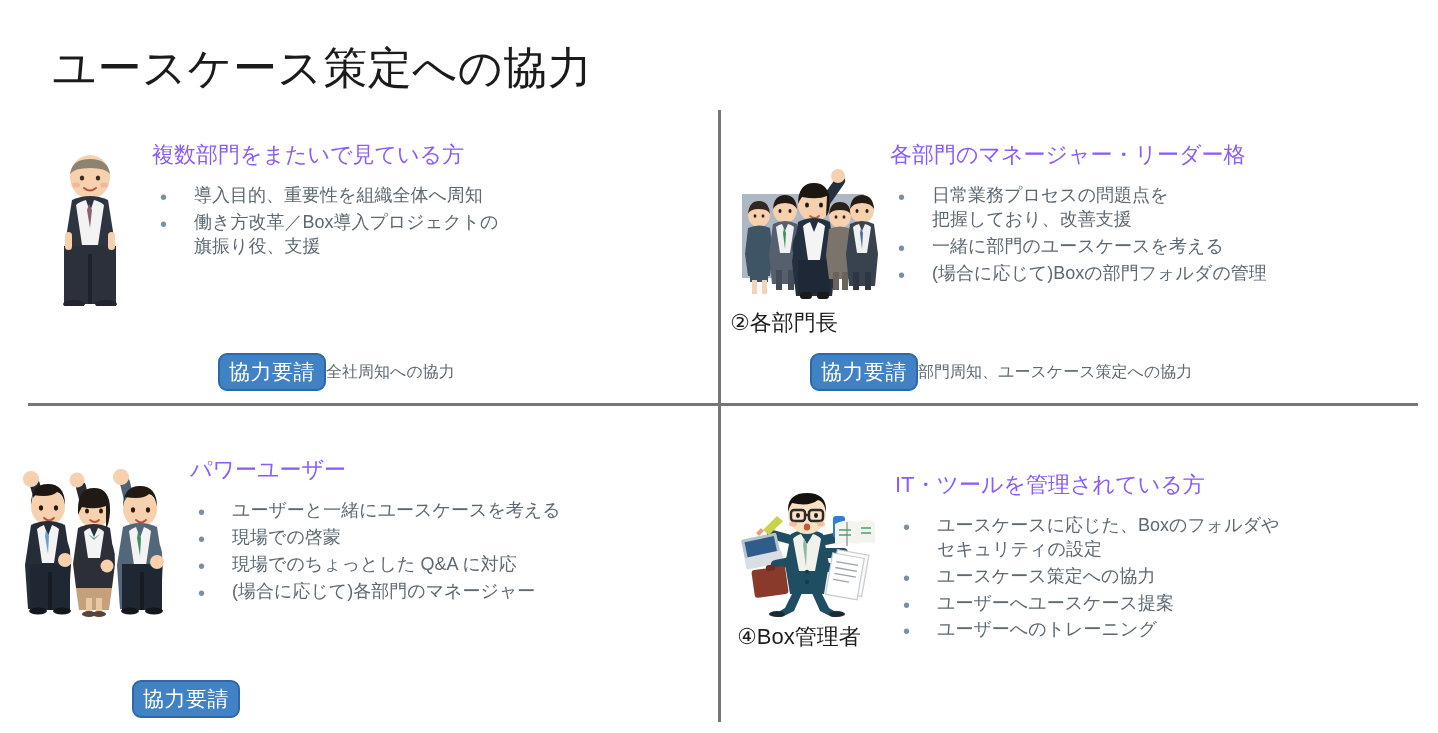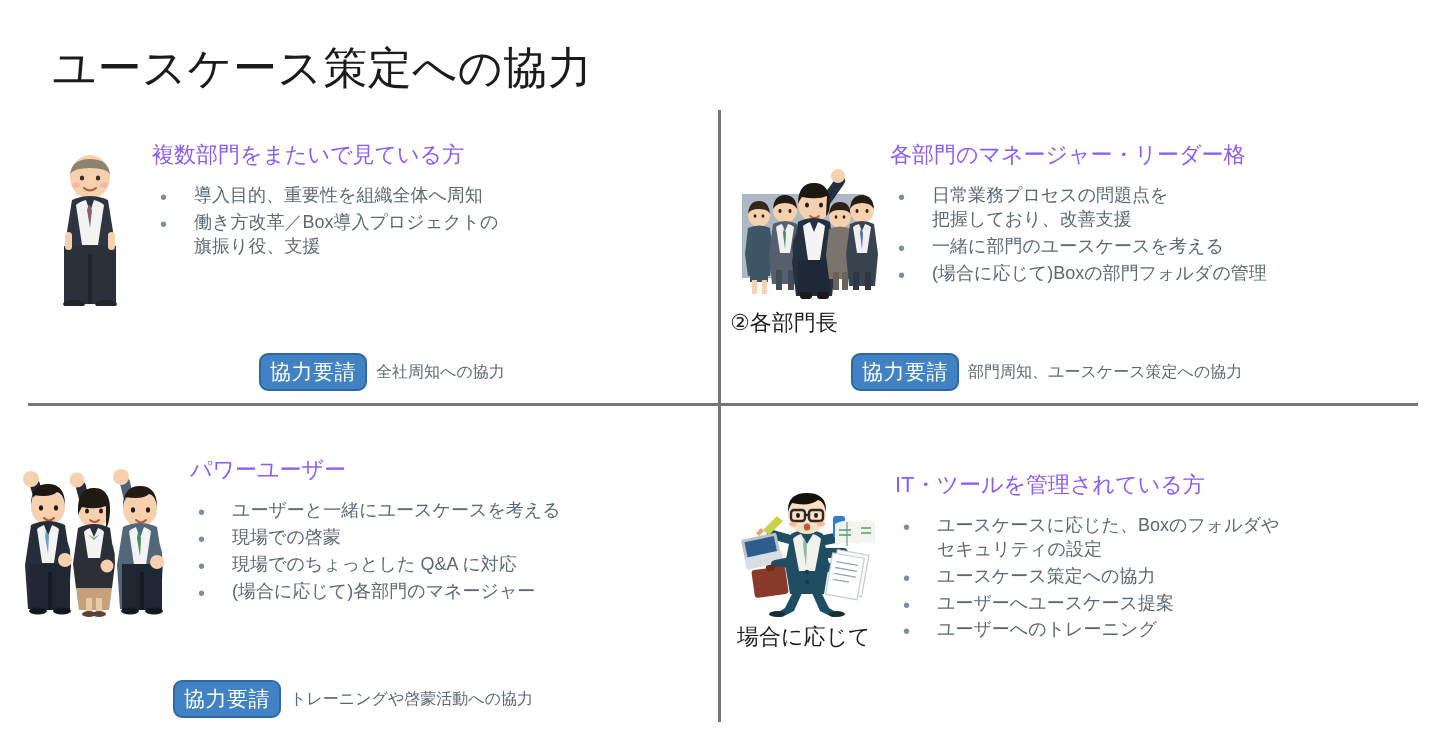--- a/index.html
+++ b/index.html
@@ -125,23 +125,21 @@
     color: #7a8fa3;
     font-size: 20px;
     line-height: 1.38;
   }
 
   
   .request-row {
     position: absolute;
     display: flex;
     align-items: center;
-    gap: 9px;
     white-space: nowrap;
-    margin-left: 41px;
   }
   .request-tl { left: 218px; top: 353px; }
   .request-tr { left: 810px; top: 353px; }
   .request-bl { left: 132px; top: 680px; }
 
   .request-badge {
     display: inline-block;
     background: #4082c4;
     border: 2px solid #2f68a8;
     border-radius: 9px;
@@ -350,21 +348,20 @@
           <li>現場での啓蒙</li>
           <li>現場でのちょっとした Q&amp;A に対応</li>
           <li>(場合に応じて)各部門のマネージャー</li>
         </ul>
       </div>
     </div>
   </section>
 
   <div class="request-row request-bl">
     <span class="request-badge">協力要請</span>
-    <span class="request-text">トレーニングや啓蒙活動への協力</span>
   </div>
 
   <section class="quad quad-br">
     <div class="quad-body">
 
       <span class="illus illus-br">
         <svg width="140" height="125" viewBox="0 0 140 125" xmlns="http://www.w3.org/2000/svg">
 
           <path d="M58 44 l-22-6 q-5-2-6 3 q-1 5 4 6 l22 6z" fill="#1f4e63"></path>
           <path d="M40 24 l-14 14 6 5 14-14z" fill="#c8d24a"></path>
@@ -406,21 +403,21 @@
           <rect x="72" y="18" width="14" height="11" rx="3" fill="none" stroke="#2b2b2b" stroke-width="2.4"></rect>
           <path d="M68 23 h4" stroke="#2b2b2b" stroke-width="2.4"></path>
           <ellipse cx="61" cy="23.5" rx="2" ry="2.4" fill="#221a12"></ellipse>
           <ellipse cx="79" cy="23.5" rx="2" ry="2.4" fill="#221a12"></ellipse>
           <ellipse cx="56" cy="32" rx="4" ry="2.6" fill="#f4a98e" opacity="0.65"></ellipse>
           <ellipse cx="84" cy="32" rx="4" ry="2.6" fill="#f4a98e" opacity="0.65"></ellipse>
           <ellipse cx="70" cy="35" rx="3.2" ry="3.6" fill="#c0573f"></ellipse>
         </svg>
       </span>
 
-      <span class="persona-label persona-label-br">場合に応じて</span>
+      <span class="persona-label persona-label-br">④Box管理者</span>
 
       <div class="txtcol txtcol-br">
         <p class="persona-head">IT・ツールを管理されている方</p>
         <ul class="duties">
           <li>ユースケースに応じた、Boxのフォルダや<br>セキュリティの設定</li>
           <li>ユースケース策定への協力</li>
           <li>ユーザーへユースケース提案</li>
           <li>ユーザーへのトレーニング</li>
         </ul>
       </div>

